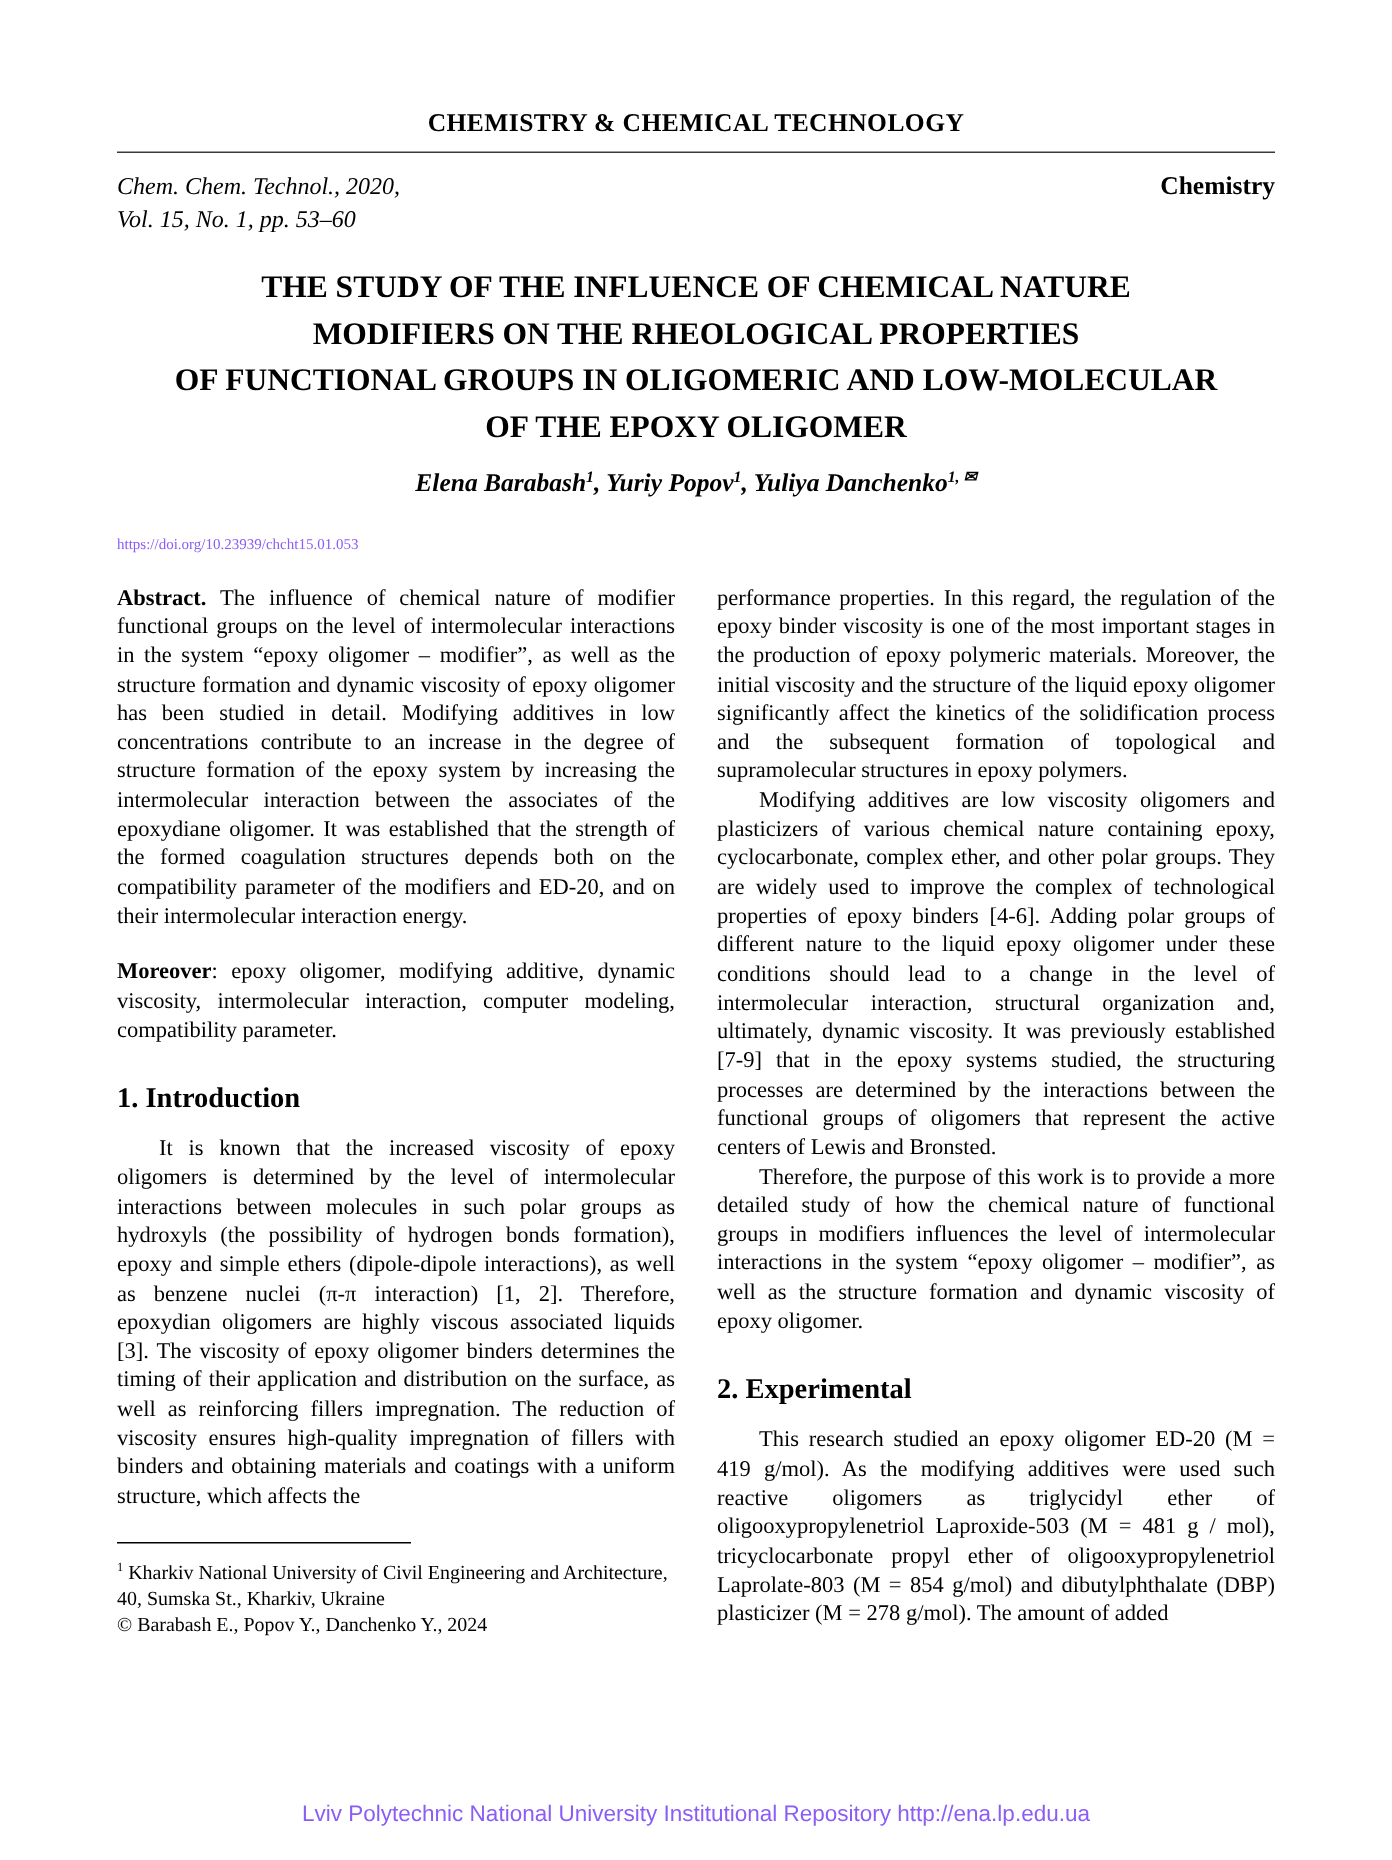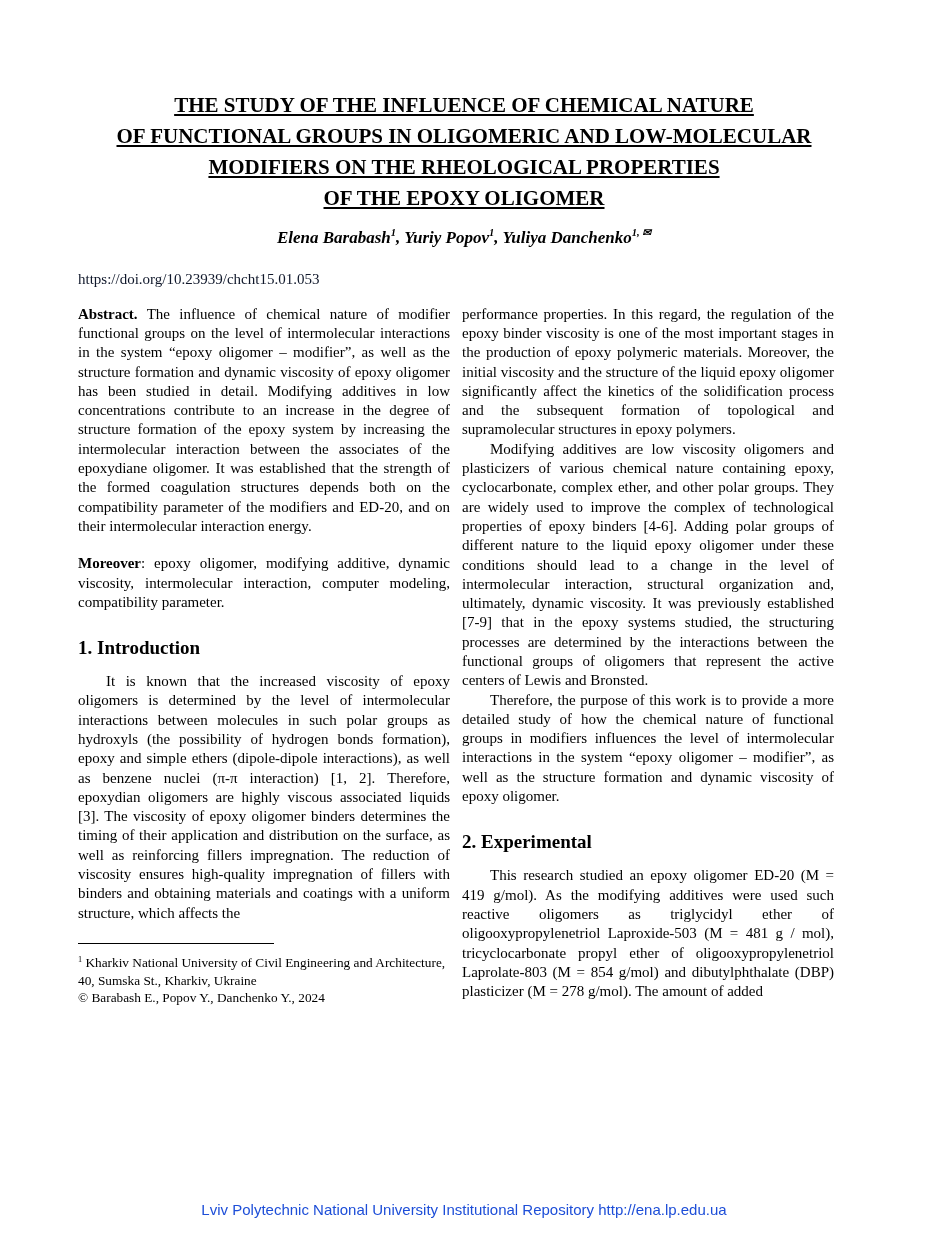--- a/index.html
+++ b/index.html
@@ -41,47 +41,47 @@
     font-weight: bold;
     font-size: 17px;
   }
 
   .title {
     margin-top: 18px;
     text-align: center;
     font-weight: bold;
     font-size: 21px;
     line-height: 31px;
-    text-decoration: underline;
   }
   .title .tl { display: block; }
 
   .authors {
     margin-top: 8px;
     text-align: center;
     font-weight: bold;
     font-style: italic;
     font-size: 17px;
     line-height: 22px;
   }
   .authors sup { font-size: 0.62em; }
 
   .doi {
     display: block;
     margin-top: 20px;
-    font-size: 15px;
+    font-size: 10px;
     line-height: 20px;
-    color: #0f172a;
+    color: #8b5cf6;
     text-decoration: none;
   }
 
   .columns {
     display: flex;
     gap: 12px;
     margin-top: 16px;
+    justify-content: space-between;
   }
   .col {
     width: 372px;
     font-size: 15px;
     line-height: 19.3px;
     text-align: justify;
   }
   .para { margin: 0; }
   .para.indent { text-indent: 28px; }
   .kw { margin-top: 18px; }
@@ -109,33 +109,44 @@
   .fn-email { font-style: italic; }
   .fn-envelope { font-size: 11px; }
 
   .footer-stamp {
     position: absolute;
     left: 0; bottom: 22px;
     width: 100%;
     text-align: center;
     font-family: "Liberation Sans", sans-serif;
     font-size: 15px;
-    color: #1d4ed8;
+    color: #8b5cf6;
   }
 </style>
 </head>
 <body>
 
 <div class="page">
 
+  <header>
+    <div class="journal-header">CHEMISTRY &amp; CHEMICAL TECHNOLOGY</div>
+    <hr class="header-rule">
+    <div class="journal-row">
+      <div class="citation">
+        <div>Chem. Chem. Technol., 2020,</div>
+        <div>Vol. 15, No. 1, pp. 53–60</div>
+      </div>
+      <div class="section-label">Chemistry</div>
+    </div>
+  </header>
 
   <h1 class="title">
     <span class="tl">THE STUDY OF THE INFLUENCE OF CHEMICAL NATURE</span>
+    <span class="tl">MODIFIERS ON THE RHEOLOGICAL PROPERTIES</span>
     <span class="tl">OF FUNCTIONAL GROUPS IN OLIGOMERIC AND LOW-MOLECULAR</span>
-    <span class="tl">MODIFIERS ON THE RHEOLOGICAL PROPERTIES</span>
     <span class="tl">OF THE EPOXY OLIGOMER</span>
   </h1>
 
   <div class="authors">
     <span>Elena Barabash</span><sup>1</sup><span>, </span><span>Yuriy Popov</span><sup>1</sup><span>, </span><span>Yuliya Danchenko</span><sup>1, ✉</sup>
   </div>
 
   <a class="doi" href="#">https://doi.org/10.23939/chcht15.01.053</a>
 
   <div class="columns">

